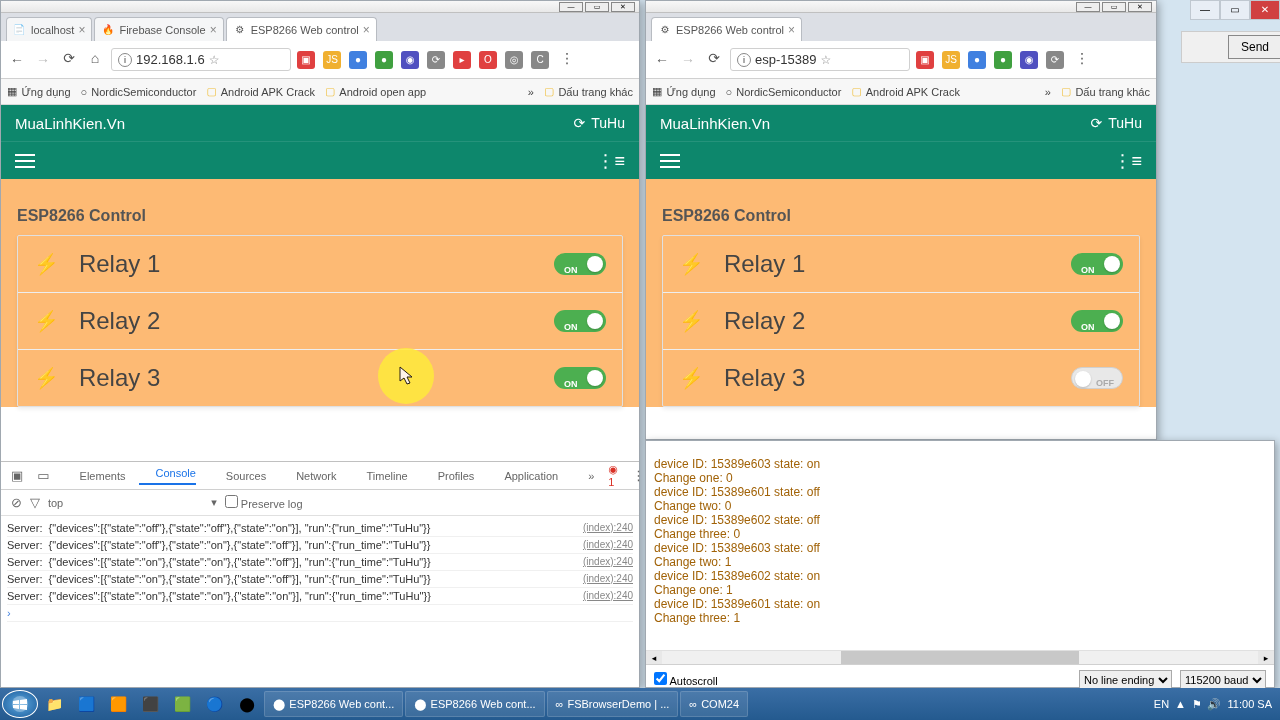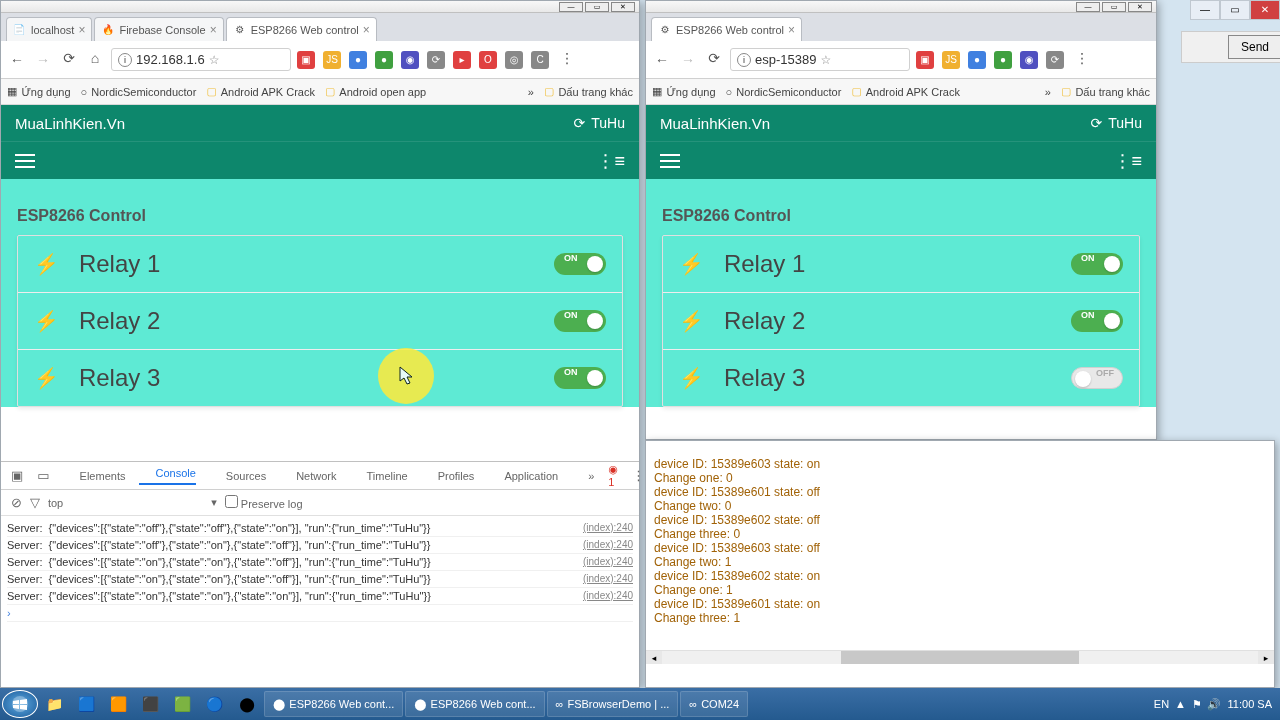--- a/index.html
+++ b/index.html
@@ -22,35 +22,35 @@
 .addr-btn { width: 20px; height: 20px; font-size: 14px; color: #555; text-align: center; cursor: pointer; }
 .url-box { flex: 1; display: flex; align-items: center; border: 1px solid #d0d0d0; border-radius: 3px; padding: 3px 6px; font-size: 13px; color: #333; gap: 4px; max-width: 180px; }
 .url-box .info { width: 14px; height: 14px; border: 1px solid #888; border-radius: 50%; font-size: 9px; text-align: center; line-height: 12px; }
 .url-box .star { color: #888; font-size: 12px; }
 .ext-icons { display: flex; gap: 8px; align-items: center; }
 .ext-ic { width: 18px; height: 18px; border-radius: 3px; font-size: 10px; text-align: center; line-height: 18px; color: #fff; }
 
 .bookmark-bar { height: 26px; background: #f7f7f7; border-bottom: 1px solid #d8d8d8; display: flex; align-items: center; padding: 0 6px; font-size: 11px; color: #444; gap: 10px; }
 .bm-item { display: flex; align-items: center; gap: 4px; cursor: pointer; }
 
-.app-content { background: #5eead4; }
+.app-content { background: #fdba74; }
 .app-header { height: 36px; background: #0d876c; color: #fff; display: flex; align-items: center; justify-content: space-between; padding: 0 14px; font-size: 15px; }
 .app-header .refresh { display: flex; align-items: center; gap: 6px; font-size: 14px; }
 .app-subbar { height: 38px; background: #0d876c; display: flex; align-items: center; justify-content: space-between; padding: 0 14px; border-top: 1px solid rgba(255,255,255,0.1); }
 .hamburger { width: 20px; height: 14px; display: flex; flex-direction: column; justify-content: space-between; cursor: pointer; }
 .hamburger div { height: 2px; background: #fff; }
 .wifi-ic { color: #fff; font-size: 18px; }
 
 .esp-title { padding: 28px 16px 10px; font-size: 16px; font-weight: bold; color: #555; }
 .relay-card { margin: 0 16px; border: 1px solid #e0e0e0; border-radius: 2px; box-shadow: 0 2px 4px rgba(0,0,0,0.08); }
 .relay-row { display: flex; align-items: center; padding: 14px 16px; border-bottom: 1px solid #eee; }
 .relay-row:last-child { border-bottom: none; }
 .bolt { color: #3a5fcf; font-size: 20px; margin-right: 20px; }
 .relay-name { flex: 1; font-size: 24px; color: #444; }
-.toggle { width: 52px; height: 22px; border-radius: 11px; display: flex; align-items: flex-start; font-size: 9px; font-weight: bold; position: relative; cursor: pointer; }
+.toggle { width: 52px; height: 22px; border-radius: 11px; display: flex; align-items: flex-end; font-size: 9px; font-weight: bold; position: relative; cursor: pointer; }
 .toggle.on { background: #4caf50; color: #fff; padding-left: 10px; }
 .toggle.off { background: #e8e8e8; color: #aaa; padding-left: 24px; border: 1px solid #d0d0d0; }
 .toggle .knob { position: absolute; width: 16px; height: 16px; background: #fff; border-radius: 50%; top: 3px; box-shadow: 0 1px 2px rgba(0,0,0,0.2); }
 .toggle.on .knob { right: 3px; }
 .toggle.off .knob { left: 3px; }
 
 .click-highlight { position: absolute; width: 56px; height: 56px; background: #ffeb3b; border-radius: 50%; z-index: 50; opacity: 0.85; display: flex; align-items: center; justify-content: center; }
 
 .devtools { position: absolute; bottom: 0; left: 0; right: 0; top: 460px; background: #fff; border-top: 1px solid #c0c0c0; font-size: 11px; }
 .dt-tabs { height: 28px; border-bottom: 1px solid #d0d0d0; display: flex; align-items: center; gap: 14px; padding: 0 10px; color: #666; }
@@ -384,20 +384,25 @@
 <span>device ID: 15389e601 state: on</span>
 <span>Change three: 1</span>
 </div>
   <div class="hscroll">
     <div class="arr">◂</div>
     <div class="track">
         <div class="thumb"></div>
       </div>
     <div class="arr">▸</div>
   </div>
+  <div class="serial-bottom">
+    <label><input type="checkbox" checked="" style=""> <span>Autoscroll</span></label>
+    <select style="margin-left:auto"><option>No line ending</option></select>
+    <select><option>115200 baud</option></select>
+  </div>
 </div>
 
 <div class="taskbar">
   <div class="start-orb">
     <svg width="20" height="20">
         <circle cx="10" cy="10" r="8" fill="#fff" opacity="0.3"></circle>
         <path d="M3 7 L9 6 L9 10 L3 10 Z M10 6 L17 5 L17 10 L10 10 Z M3 11 L9 11 L9 15 L3 14 Z M10 11 L17 11 L17 16 L10 15 Z" fill="#fff"></path>
       </svg>
   </div>
   <div class="tb-pinned">📁</div>

